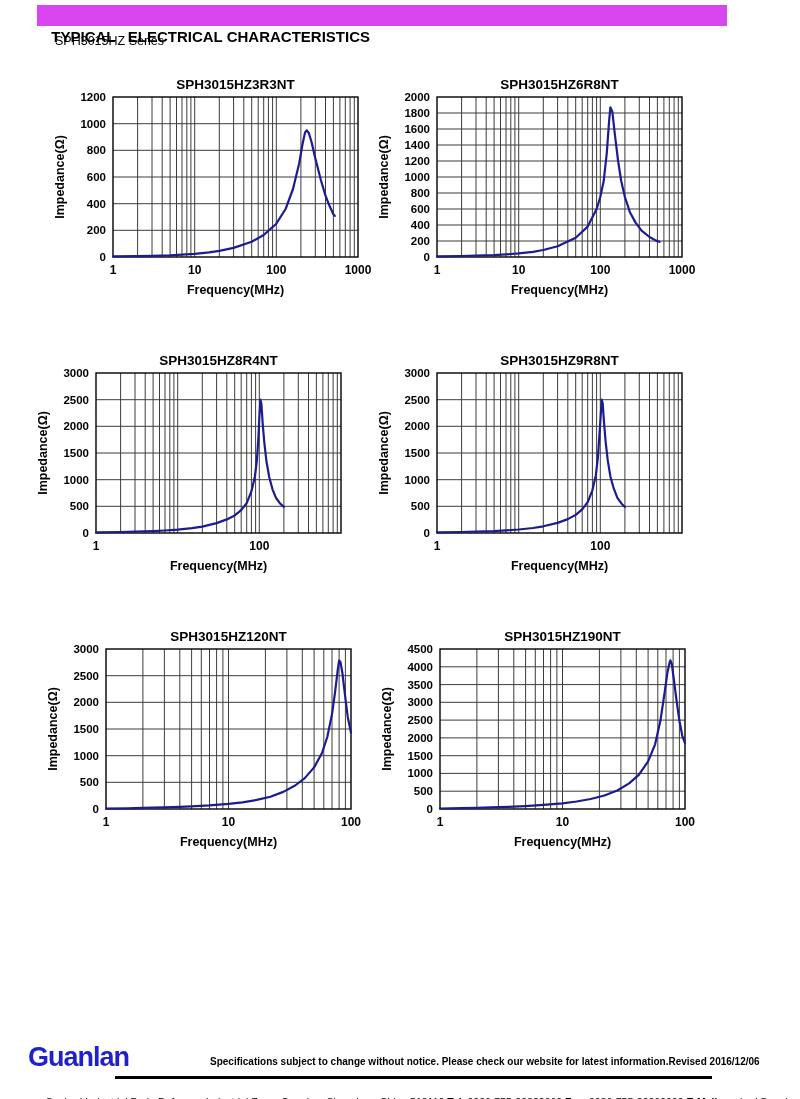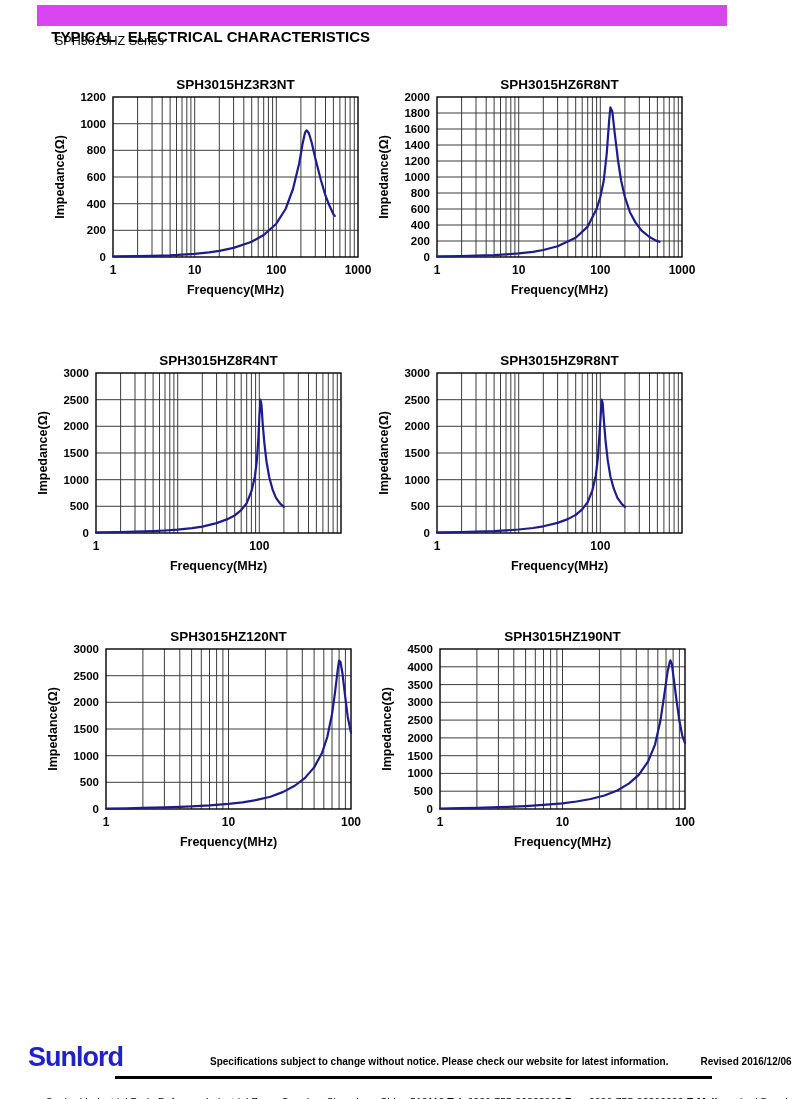--- a/index.html
+++ b/index.html
@@ -24,21 +24,21 @@
   .footer-logo{
     position:absolute;left:28px;top:1042px;
     font-size:27px;font-weight:bold;letter-spacing:-1px;
   }
   .footer-rule{
     position:absolute;left:115px;top:1076px;width:597px;height:3px;background:#000;
   }
   .footer-note{
     position:absolute;left:210px;top:1056px;width:496px;
     display:flex;justify-content:space-between;
-    font-size:10px;font-weight:bold;white-space:pre;gap:32px;
+    font-size:10px;font-weight:bold;white-space:pre;
   }
   .footer-address{
     position:absolute;left:40px;top:1084px;width:720px;text-align:center;
     font-size:10.5px;white-space:pre;
   }
   .footer-address b{font-weight:bold;}
 </style>
 </head>
 <body>
 
@@ -337,21 +337,21 @@
       <text x="59" y="119.9" text-anchor="end" class="t-tick">2000</text>
       <text x="59" y="102.1" text-anchor="end" class="t-tick">2500</text>
       <text x="59" y="84.3" text-anchor="end" class="t-tick">3000</text>
       <text x="59" y="66.6" text-anchor="end" class="t-tick">3500</text>
       <text x="59" y="48.8" text-anchor="end" class="t-tick">4000</text>
       <text x="59" y="31.0" text-anchor="end" class="t-tick">4500</text>
       <text x="188.5" y="224" text-anchor="middle" class="t-axis">Frequency(MHz)</text>
       <text text-anchor="middle" class="t-axis" transform="translate(17 107) rotate(-90)">Impedance(Ω)</text>
     </svg></div>
 
-<div class="footer-logo" style="color: rgb(33, 33, 204);">Sunlord</div>
+<div class="footer-logo" style="color: rgb(33, 33, 204);">Guanlan</div>
 <div class="footer-rule"></div>
 <div class="footer-note">
   <span>Specifications subject to change without notice. Please check our website for latest information.</span>
   <span>Revised 2016/12/06</span>
 </div>
 <div class="footer-address">
   <span>Sunlord Industrial Park, Dafuyuan Industrial Zone, Guanlan, Shenzhen, China 518110 </span><b>Tel</b><span>: 0086-755-29832660 </span><b>Fax</b><span>: 0086-755-82269029 </span><b>E-Mail</b><span>: sunlord@sunlordinc.com</span>
 </div>
 
 </body></html>

